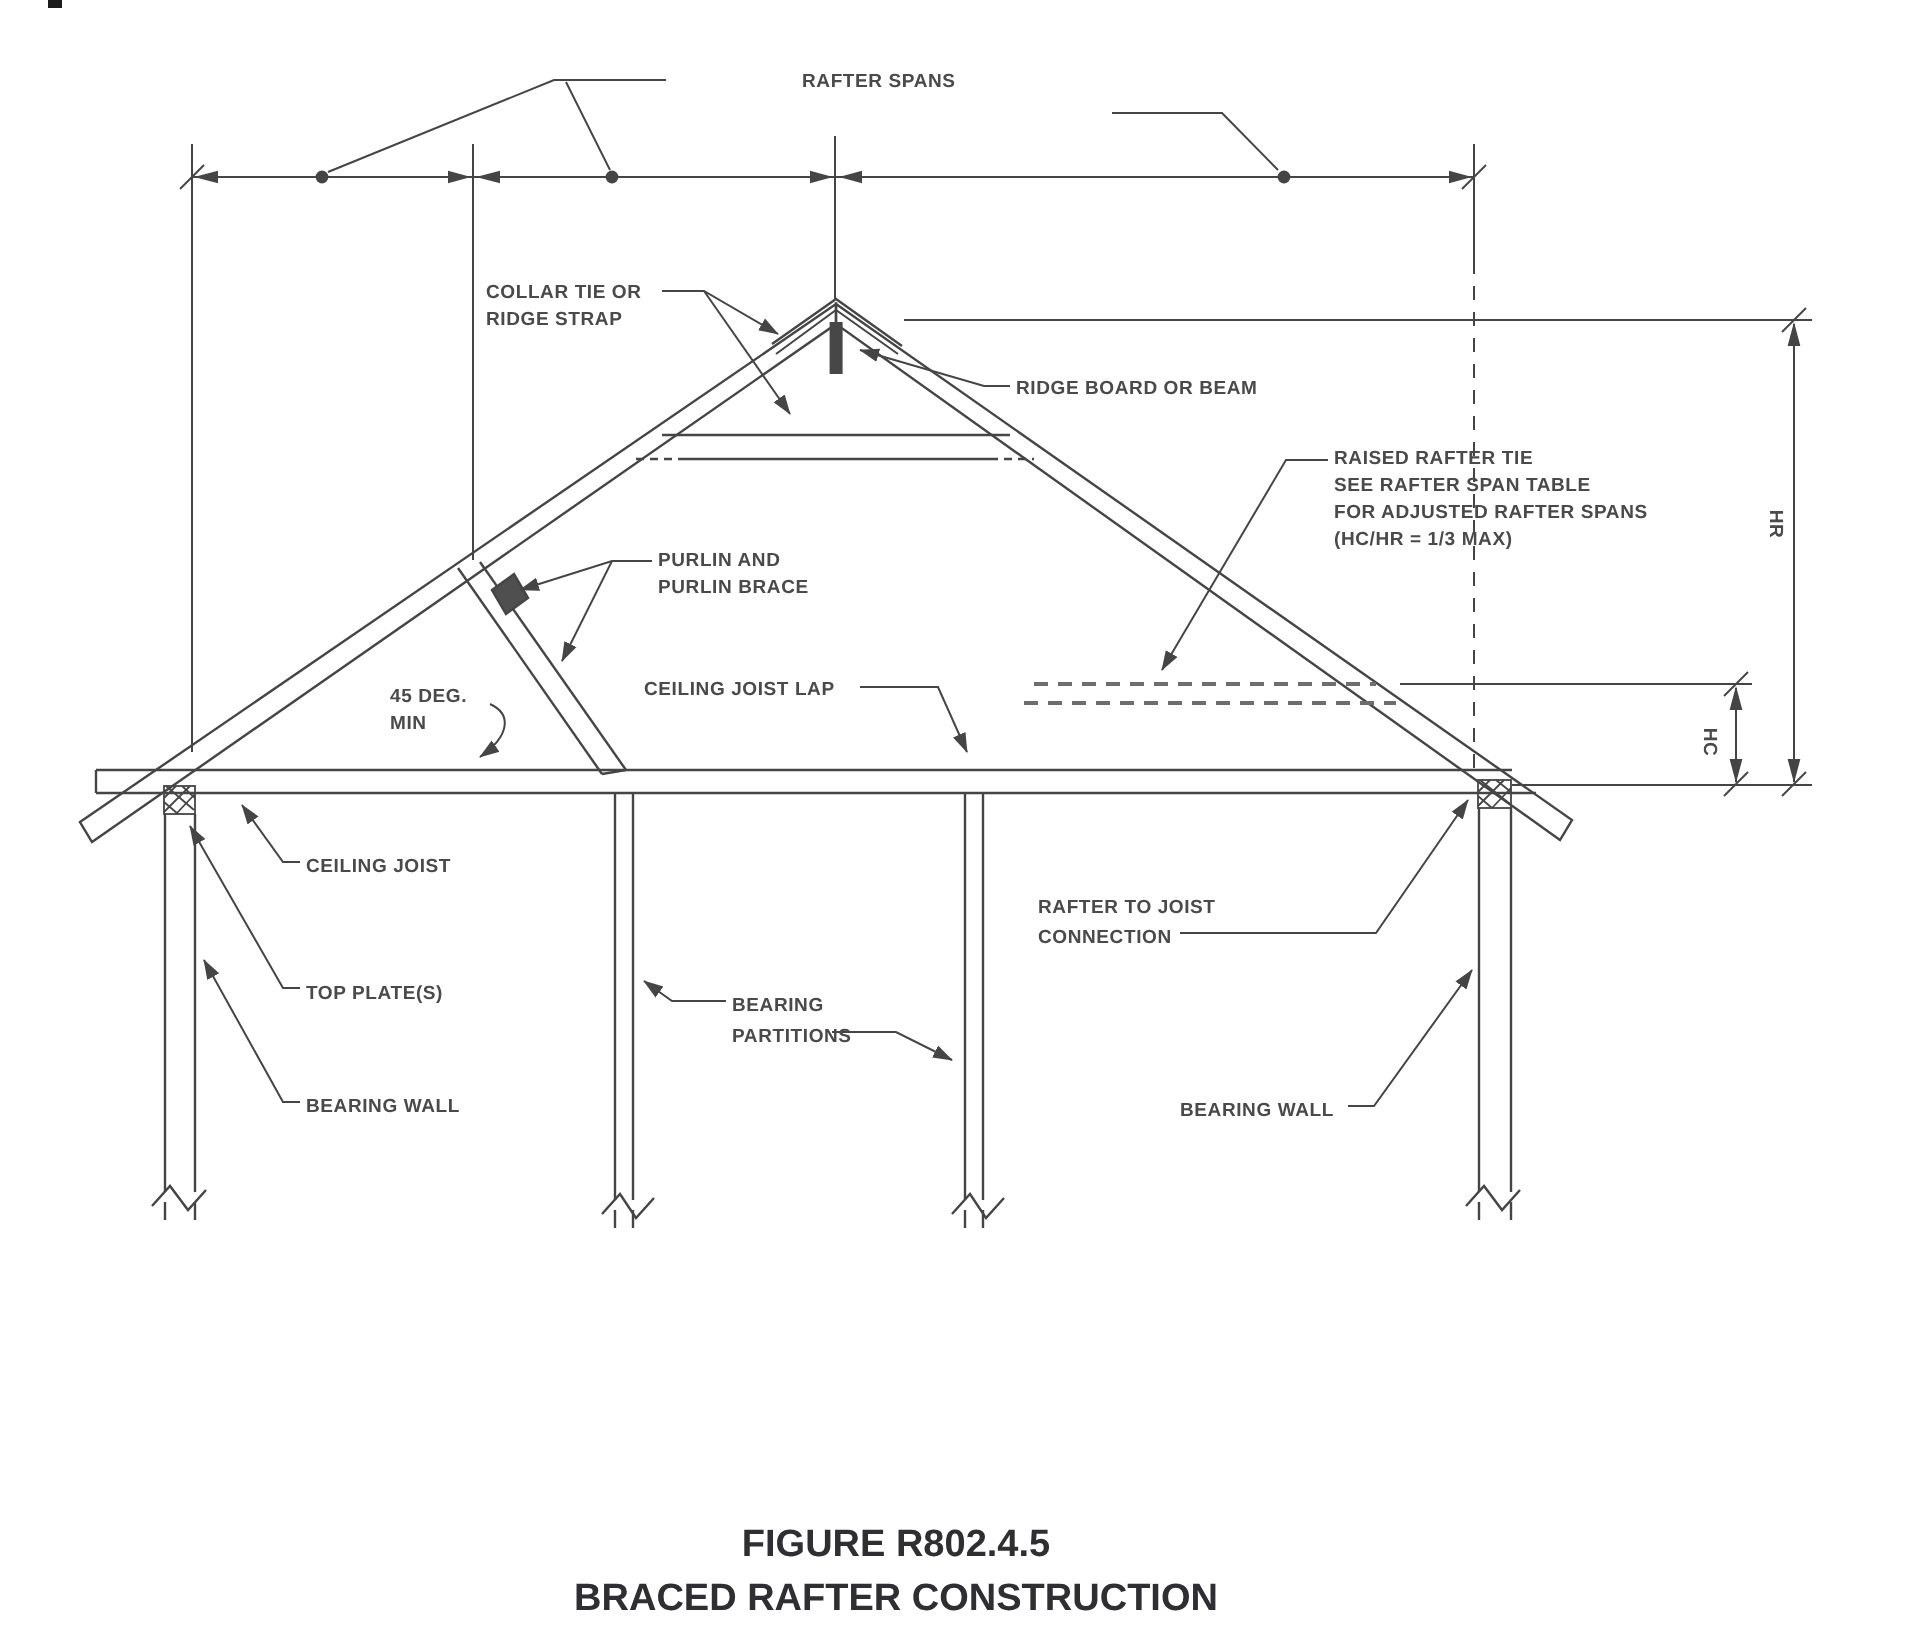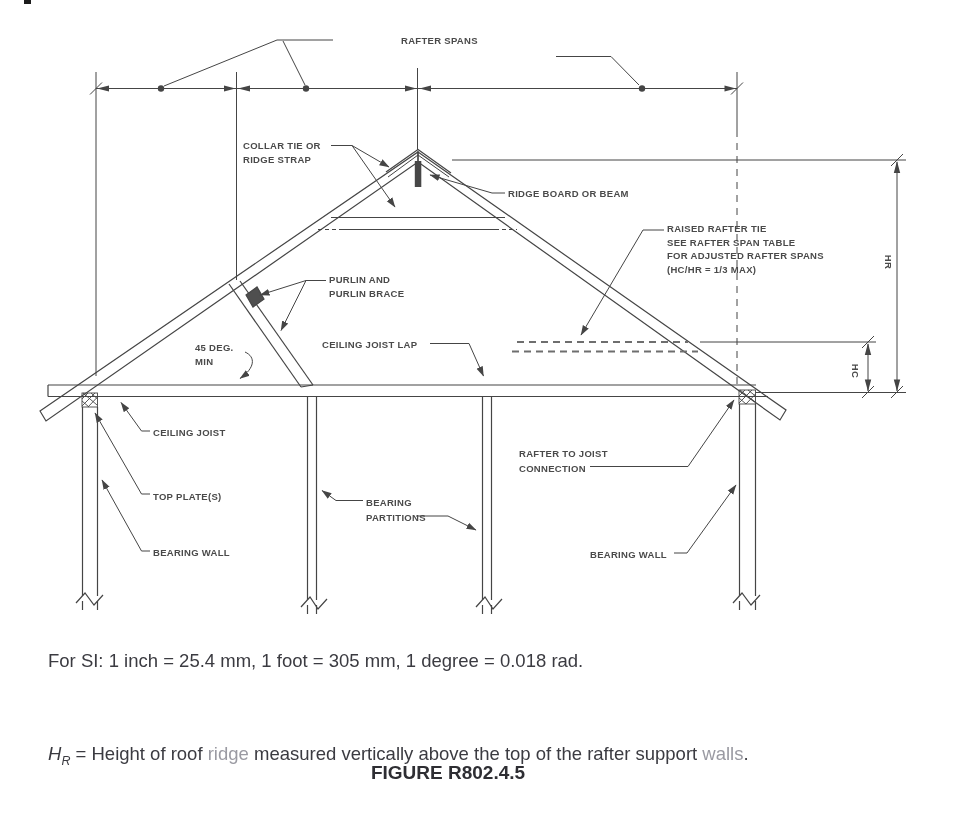--- a/index.html
+++ b/index.html
@@ -203,21 +203,20 @@
       <text x="366" y="521">PARTITIONS</text>
       <text x="519" y="456.5">RAFTER TO JOIST</text>
       <text x="519" y="471.5">CONNECTION</text>
       <text x="590" y="558">BEARING WALL</text>
       <text x="888" y="265" text-anchor="middle" transform="rotate(90 888 262)">HR</text>
       <text x="855" y="374" text-anchor="middle" transform="rotate(90 855 371)">HC</text>
     </g>
   </svg>
   </div>
 
-  <p class="note note-si"><span>For SI: 1 inch = 25.4 mm, 1 foot = 305 mm, 1 degree = 0.018 rad.</span></p>
-
-
-  <p class="note note-hr"><span class="sym"><span>H</span><sub>R</sub></span><span> = Height of roof </span><span class="muted">ridge</span><span> measured vertically above the top of the rafter support </span><span class="muted">walls</span><span>.</span></p>
+
+
 
   <div class="caption">
     <div>FIGURE R802.4.5</div>
+    <div>BRACED RAFTER CONSTRUCTION</div>
   </div>
 </div>
 
 </body></html>

